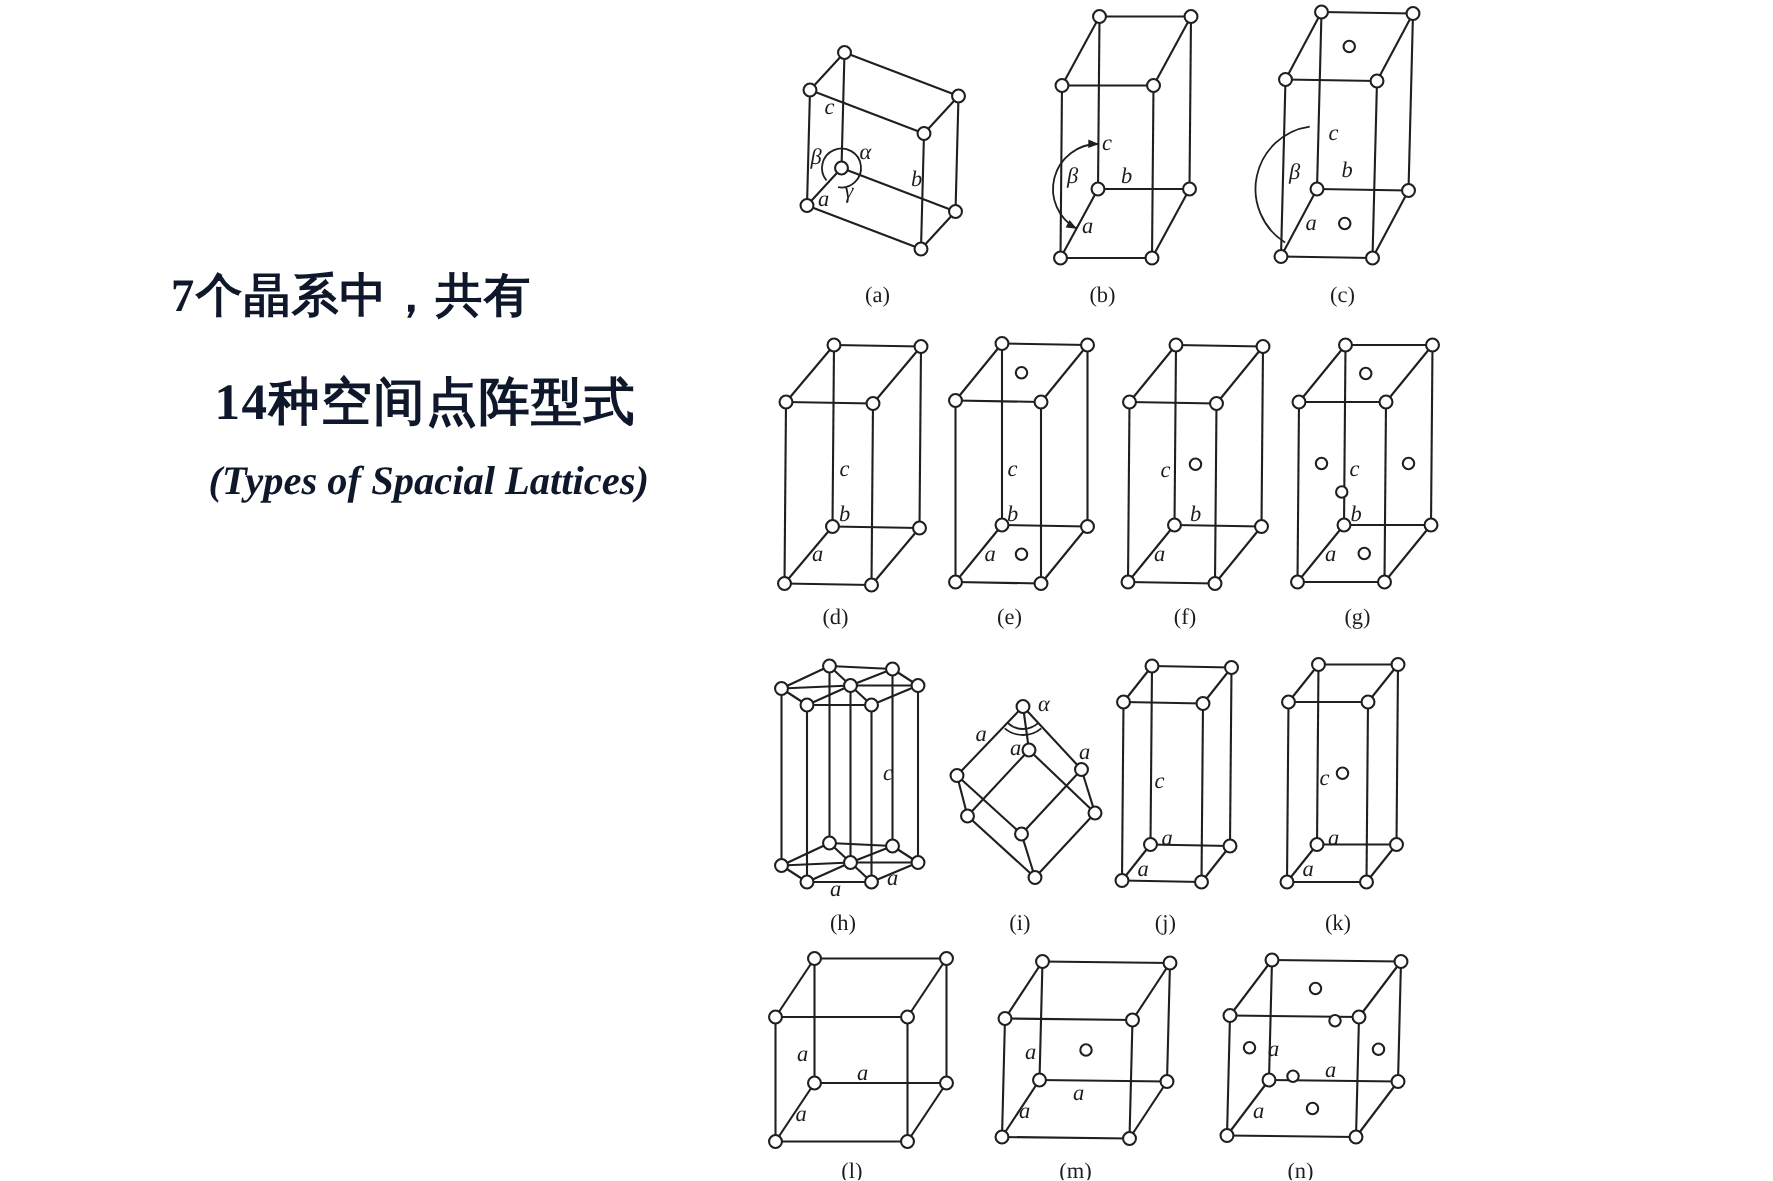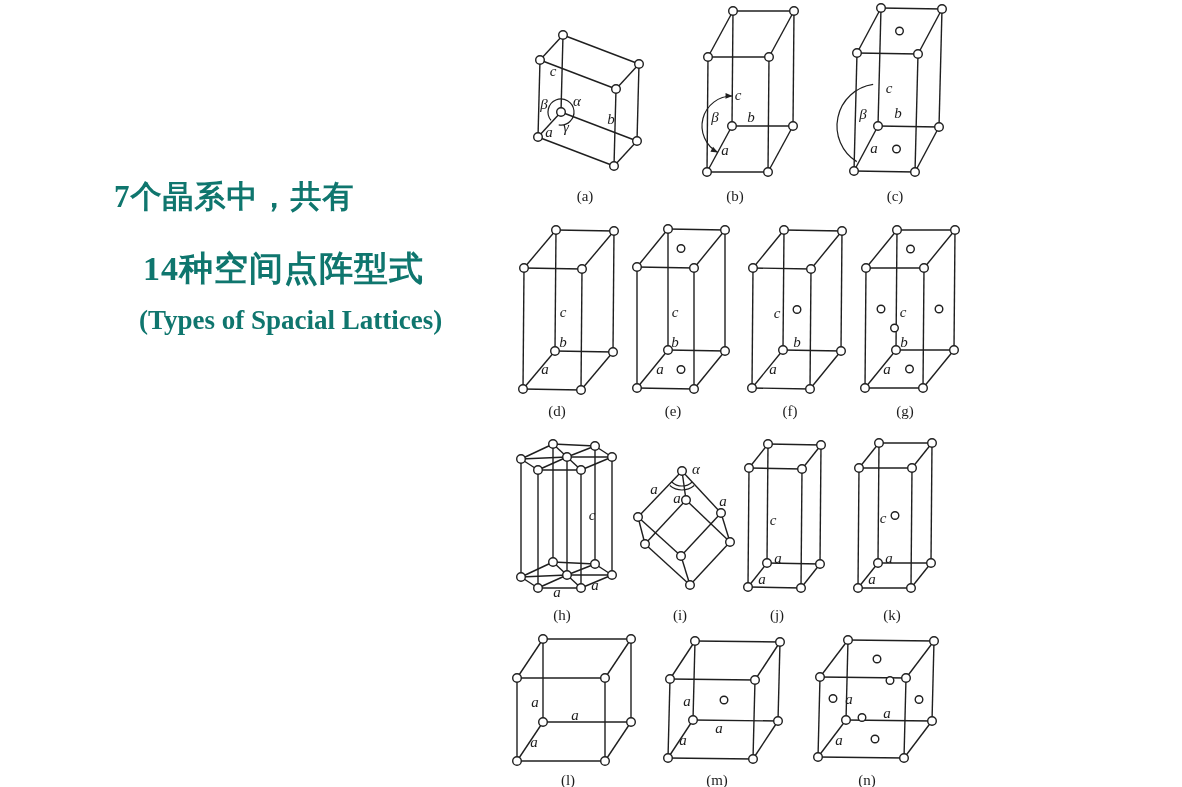--- a/index.html
+++ b/index.html
@@ -1,21 +1,21 @@
 <!DOCTYPE html>
 <html><head>
 <meta charset="utf-8">
 <style>
   html,body{margin:0;padding:0;background:#fff;}
   .slide{position:relative;width:1182px;height:787px;background:#ffffff;overflow:hidden;
          font-family:"Liberation Serif","DejaVu Serif",serif;color:#111;}
-  .title-line{position:absolute;font-weight:bold;color:#0f766e;white-space:nowrap;line-height:1;}
+  .title-line{position:absolute;font-weight:bold;color:#0f172a;white-space:nowrap;line-height:1;}
   .t1{left:114px;top:181px;font-size:31px;letter-spacing:1px;}
   .t2{left:95px;top:252px;font-size:34px;letter-spacing:1px;margin-left:48px;}
-  .t3{left:139px;top:307px;font-size:27px;letter-spacing:0px;}
+  .t3{left:139px;top:307px;font-size:27px;letter-spacing:0px;font-style:italic;}
   svg text{font-family:"Liberation Serif","DejaVu Serif",serif;}
   .axis-label{font-style:italic;font-size:15px;fill:#1c1c1c;}
   .caption{font-size:15px;fill:#1c1c1c;}
 </style>
 </head>
 <body>
 
 <div class="slide">
   <div class="title-line t1">7个晶系中，共有</div>
   <div class="title-line t2">14种空间点阵型式</div>

